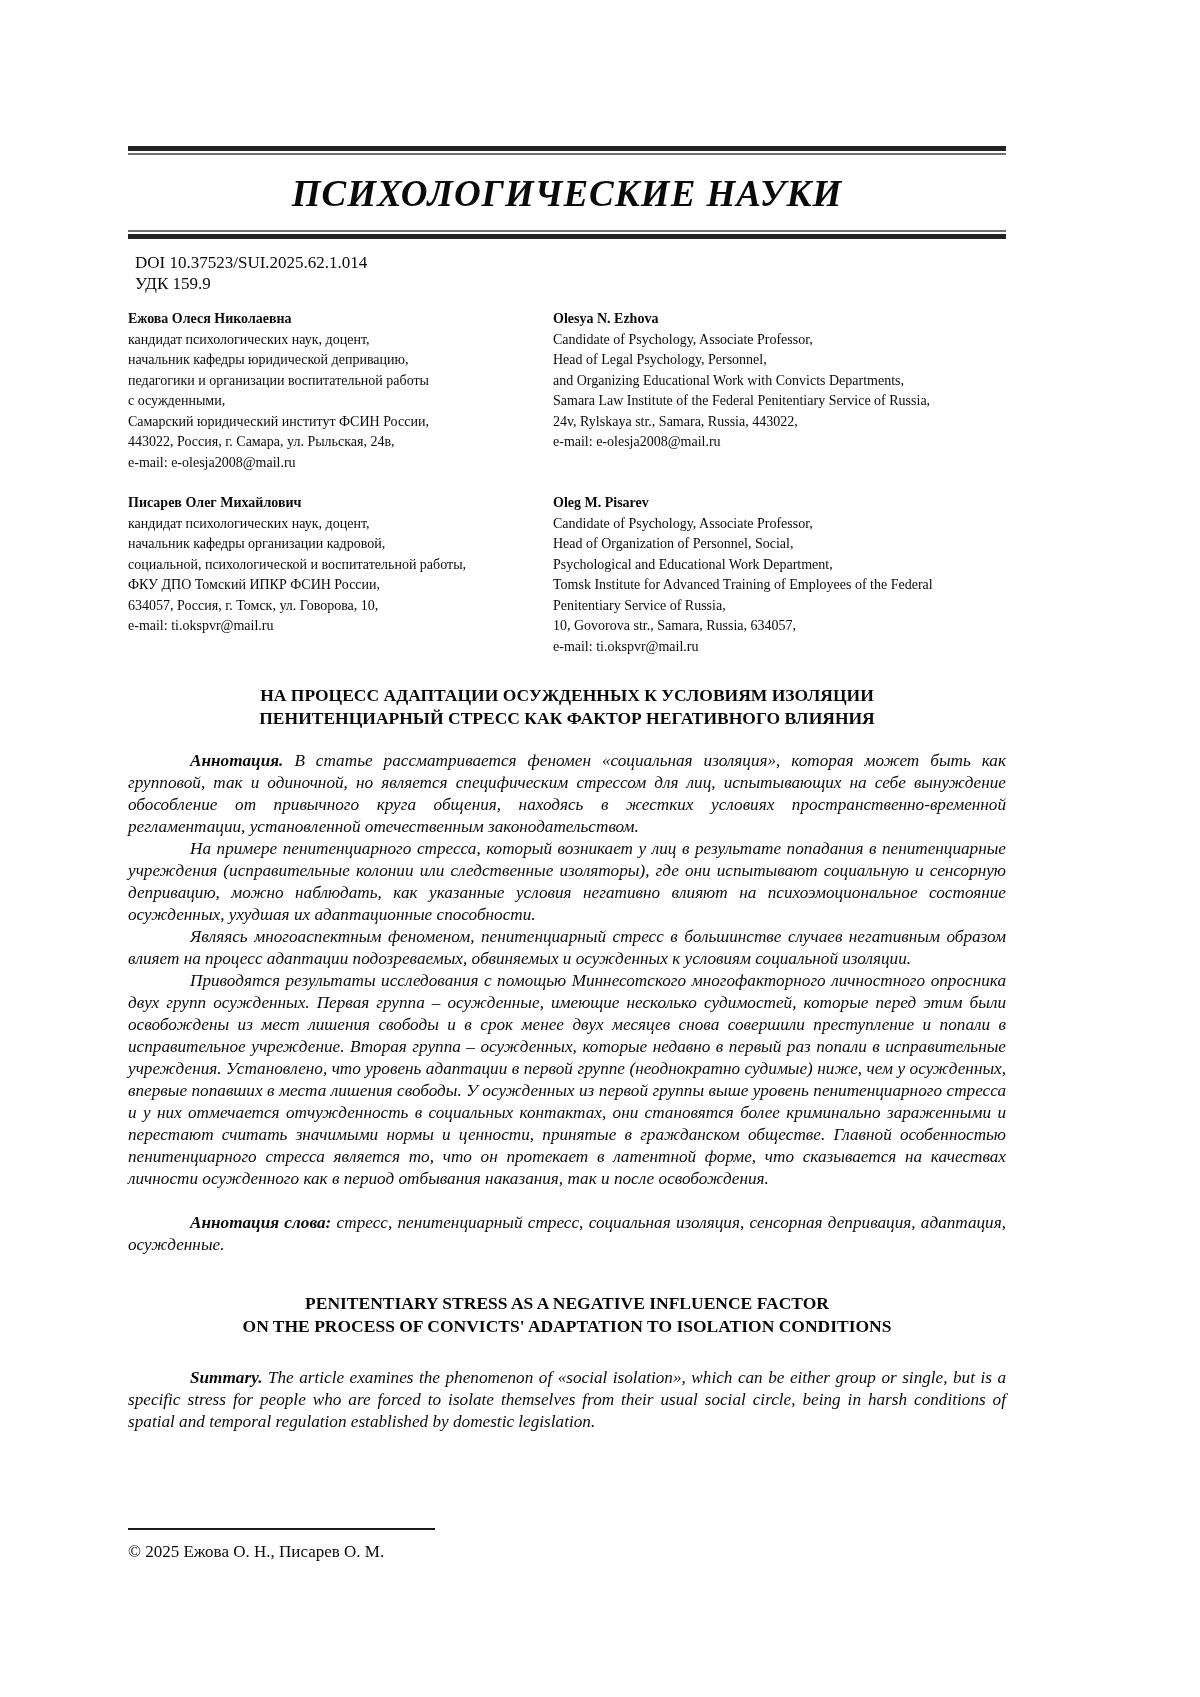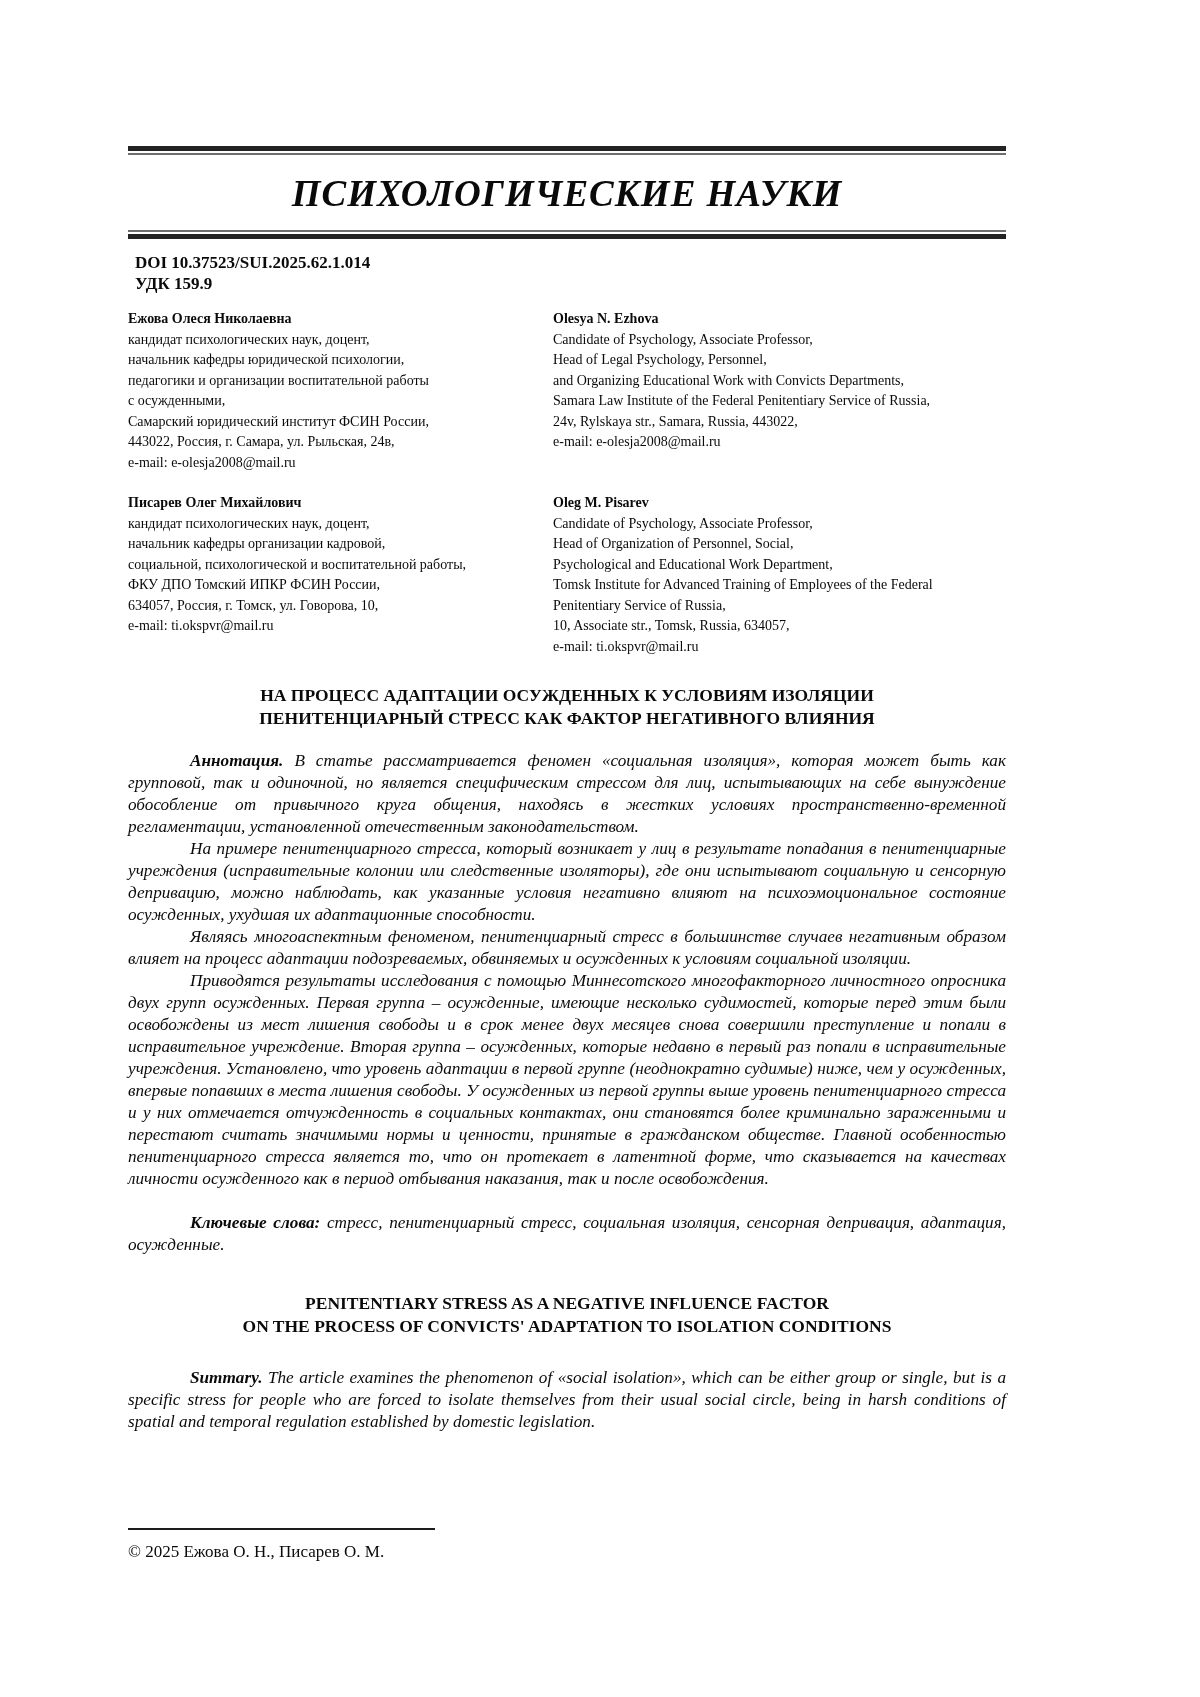--- a/index.html
+++ b/index.html
@@ -34,21 +34,20 @@
     letter-spacing: 1px;
     margin: 17px 0 15px 0;
     white-space: nowrap;
   }
 
   .doi-block {
     margin-top: 13px;
     font-size: 17px;
     line-height: 21px;
     padding-left: 7px;
-    font-weight: bold;
   }
 
   .authors {
     display: grid;
     grid-template-columns: 425px 1fr;
     column-gap: 0;
     margin-top: 15px;
     font-size: 14px;
     line-height: 20.5px;
   }
@@ -123,21 +122,21 @@
     <div class="doi-block">
       <div>DOI 10.37523/SUI.2025.62.1.014</div>
       <div>УДК 159.9</div>
     </div>
 
     <div class="authors">
 
       <div>
         <div class="author-name">Ежова Олеся Николаевна</div>
         <div>кандидат психологических наук, доцент,</div>
-        <div>начальник кафедры юридической психологии,</div>
+        <div>начальник кафедры юридической депривацию,</div>
         <div>педагогики и организации воспитательной работы</div>
         <div>с осужденными,</div>
         <div>Самарский юридический институт ФСИН России,</div>
         <div>443022, Россия, г. Самара, ул. Рыльская, 24в,</div>
         <div>e-mail: e-olesja2008@mail.ru</div>
       </div>
 
       <div>
         <div class="author-name">Olesya N. Ezhova</div>
         <div>Candidate of Psychology, Associate Professor,</div>
@@ -158,36 +157,36 @@
         <div>e-mail: ti.okspvr@mail.ru</div>
       </div>
 
       <div class="author-row2">
         <div class="author-name">Oleg M. Pisarev</div>
         <div>Candidate of Psychology, Associate Professor,</div>
         <div>Head of Organization of Personnel, Social,</div>
         <div>Psychological and Educational Work Department,</div>
         <div>Tomsk Institute for Advanced Training of Employees of the Federal</div>
         <div>Penitentiary Service of Russia,</div>
-        <div>10, Associate str., Tomsk, Russia, 634057,</div>
+        <div>10, Govorova str., Samara, Russia, 634057,</div>
         <div>e-mail: ti.okspvr@mail.ru</div>
       </div>
     </div>
 
     <div class="article-title">
       <div>НА ПРОЦЕСС АДАПТАЦИИ ОСУЖДЕННЫХ К УСЛОВИЯМ ИЗОЛЯЦИИ</div>
       <div>ПЕНИТЕНЦИАРНЫЙ СТРЕСС КАК ФАКТОР НЕГАТИВНОГО ВЛИЯНИЯ</div>
     </div>
 
     <div class="abstract">
       <p class="abs-p"><span class="lead">Аннотация.</span> <span>В статье рассматривается феномен «социальная изоляция», которая может быть как групповой, так и одиночной, но является специфическим стрессом для лиц, испытывающих на себе вынуждение обособление от привычного круга общения, находясь в жестких условиях пространственно-временной регламентации, установленной отечественным законодательством.</span></p>
       <p class="abs-p">На примере пенитенциарного стресса, который возникает у лиц в результате попадания в пенитенциарные учреждения (исправительные колонии или следственные изоляторы), где они испытывают социальную и сенсорную депривацию, можно наблюдать, как указанные условия негативно влияют на психоэмоциональное состояние осужденных, ухудшая их адаптационные способности.</p>
       <p class="abs-p">Являясь многоаспектным феноменом, пенитенциарный стресс в большинстве случаев негативным образом влияет на процесс адаптации подозреваемых, обвиняемых и осужденных к условиям социальной изоляции.</p>
       <p class="abs-p">Приводятся результаты исследования с помощью Миннесотского многофакторного личностного опросника двух групп осужденных. Первая группа – осужденные, имеющие несколько судимостей, которые перед этим были освобождены из мест лишения свободы и в срок менее двух месяцев снова совершили преступление и попали в исправительное учреждение. Вторая группа – осужденных, которые недавно в первый раз попали в исправительные учреждения. Установлено, что уровень адаптации в первой группе (неоднократно судимые) ниже, чем у осужденных, впервые попавших в места лишения свободы. У осужденных из первой группы выше уровень пенитенциарного стресса и у них отмечается отчужденность в социальных контактах, они становятся более криминально зараженными и перестают считать значимыми нормы и ценности, принятые в гражданском обществе. Главной особенностью пенитенциарного стресса является то, что он протекает в латентной форме, что сказывается на качествах личности осужденного как в период отбывания наказания, так и после освобождения.</p>
-      <p class="abs-p keywords-p"><span class="lead">Ключевые слова:</span> <span>стресс, пенитенциарный стресс, социальная изоляция, сенсорная депривация, адаптация, осужденные.</span></p>
+      <p class="abs-p keywords-p"><span class="lead">Аннотация слова:</span> <span>стресс, пенитенциарный стресс, социальная изоляция, сенсорная депривация, адаптация, осужденные.</span></p>
     </div>
 
     <div class="title-en">
       <div>PENITENTIARY STRESS AS A NEGATIVE INFLUENCE FACTOR</div>
       <div>ON THE PROCESS OF CONVICTS' ADAPTATION TO ISOLATION CONDITIONS</div>
     </div>
 
     <p class="abs-p summary-p"><span class="lead">Summary.</span> <span>The article examines the phenomenon of «social isolation», which can be either group or single, but is a specific stress for people who are forced to isolate themselves from their usual social circle, being in harsh conditions of spatial and temporal regulation established by domestic legislation.</span></p>
 
   </div>

